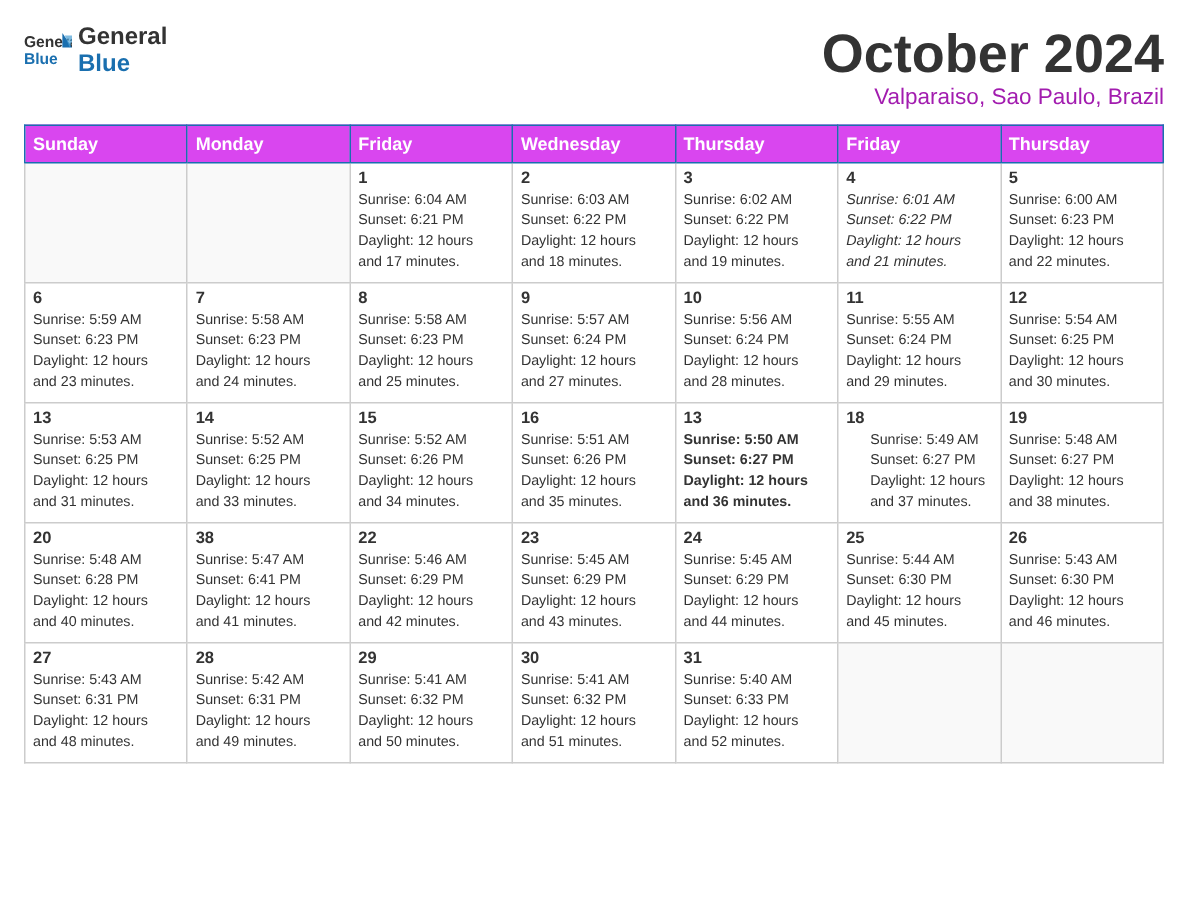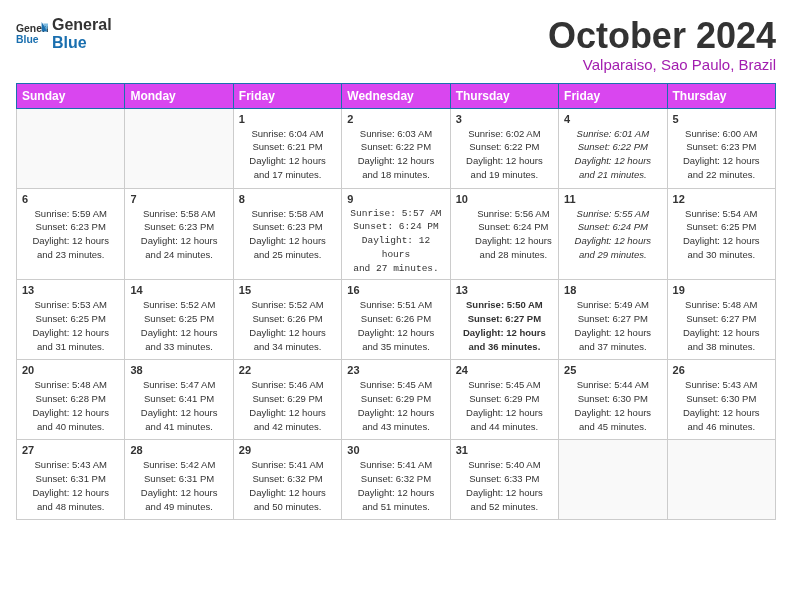--- a/index.html
+++ b/index.html
@@ -71,21 +71,20 @@
     .day-num {
       font-weight: bold;
       font-size: 11px;
       display: block;
       margin-bottom: 2px;
     }
     .day-info {
       line-height: 1.45;
       font-size: 9.5px;
       color: #333;
-      text-align: center;
     }
   </style>
 </head>
 <body>
 
 <div class="container">
   <div class="header">
     <div class="logo">
       <svg class="logo-icon" viewBox="0 0 40 34" xmlns="http://www.w3.org/2000/svg">
         <text y="14" font-size="13" font-weight="bold" fill="#333" font-family="Arial">General</text>
@@ -173,35 +172,35 @@
           </td>
           <td>
             <span class="day-num">8</span>
             <div class="day-info" style="white-space: pre-line;">Sunrise: 5:58 AM
 Sunset: 6:23 PM
 Daylight: 12 hours
 and 25 minutes.</div>
           </td>
           <td>
             <span class="day-num">9</span>
-            <div class="day-info" style="white-space: pre-line; font-family: Liberation Mono, monospace;">Sunrise: 5:57 AM
+            <div class="day-info" style="white-space: pre-line;">Sunrise: 5:57 AM
 Sunset: 6:24 PM
 Daylight: 12 hours
 and 27 minutes.</div>
           </td>
           <td>
             <span class="day-num">10</span>
-            <div class="day-info" style="white-space: pre-line; margin-left: 18px;">Sunrise: 5:56 AM
+            <div class="day-info" style="white-space: pre-line;">Sunrise: 5:56 AM
 Sunset: 6:24 PM
 Daylight: 12 hours
 and 28 minutes.</div>
           </td>
           <td>
             <span class="day-num">11</span>
-            <div class="day-info" style="white-space: pre-line; font-style: italic;">Sunrise: 5:55 AM
+            <div class="day-info" style="white-space: pre-line;">Sunrise: 5:55 AM
 Sunset: 6:24 PM
 Daylight: 12 hours
 and 29 minutes.</div>
           </td>
           <td>
             <span class="day-num">12</span>
             <div class="day-info" style="white-space: pre-line;">Sunrise: 5:54 AM
 Sunset: 6:25 PM
 Daylight: 12 hours
 and 30 minutes.</div>
@@ -238,21 +237,21 @@
           </td>
           <td>
             <span class="day-num">13</span>
             <div class="day-info" style="white-space: pre-line; font-weight: bold;">Sunrise: 5:50 AM
 Sunset: 6:27 PM
 Daylight: 12 hours
 and 36 minutes.</div>
           </td>
           <td>
             <span class="day-num">18</span>
-            <div class="day-info" style="white-space: pre-line;">Sunrise: 5:49 AM
+            <div class="day-info" style="white-space: pre-line; margin-left: 16px;">Sunrise: 5:49 AM
 Sunset: 6:27 PM
 Daylight: 12 hours
 and 37 minutes.</div>
           </td>
           <td>
             <span class="day-num">19</span>
             <div class="day-info" style="white-space: pre-line;">Sunrise: 5:48 AM
 Sunset: 6:27 PM
 Daylight: 12 hours
 and 38 minutes.</div>

